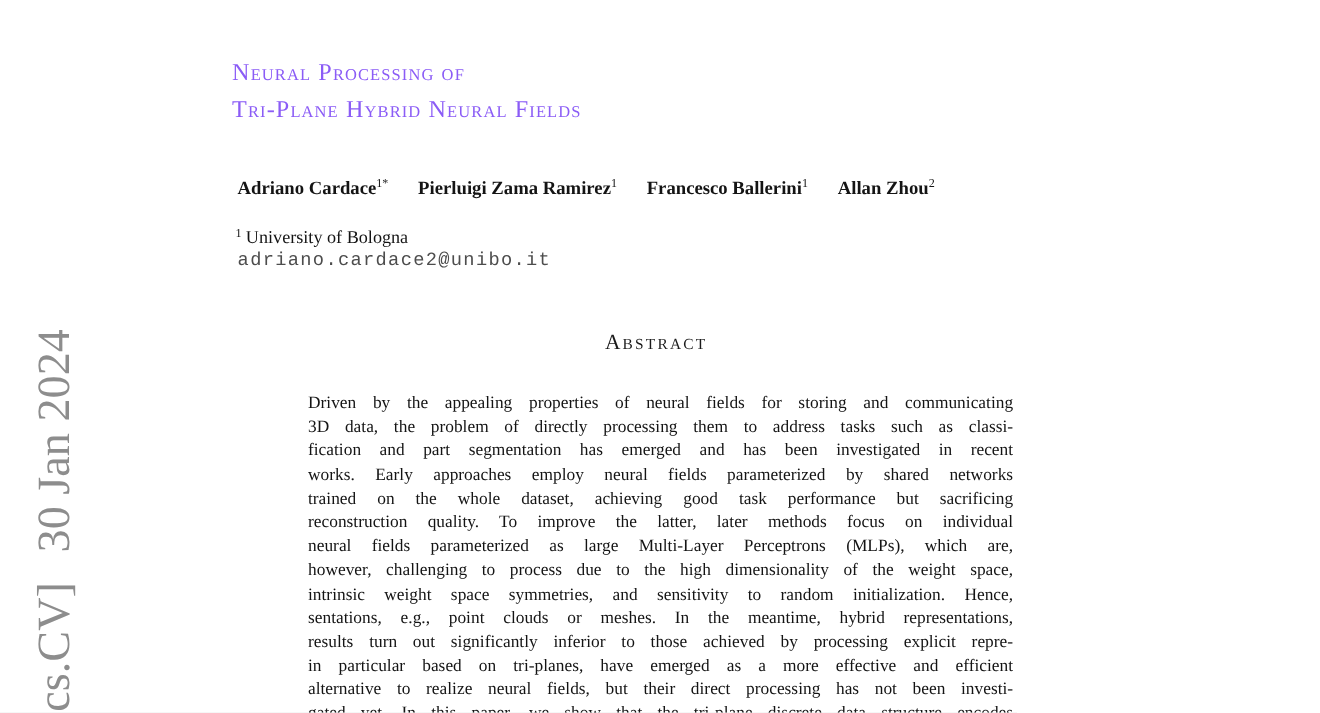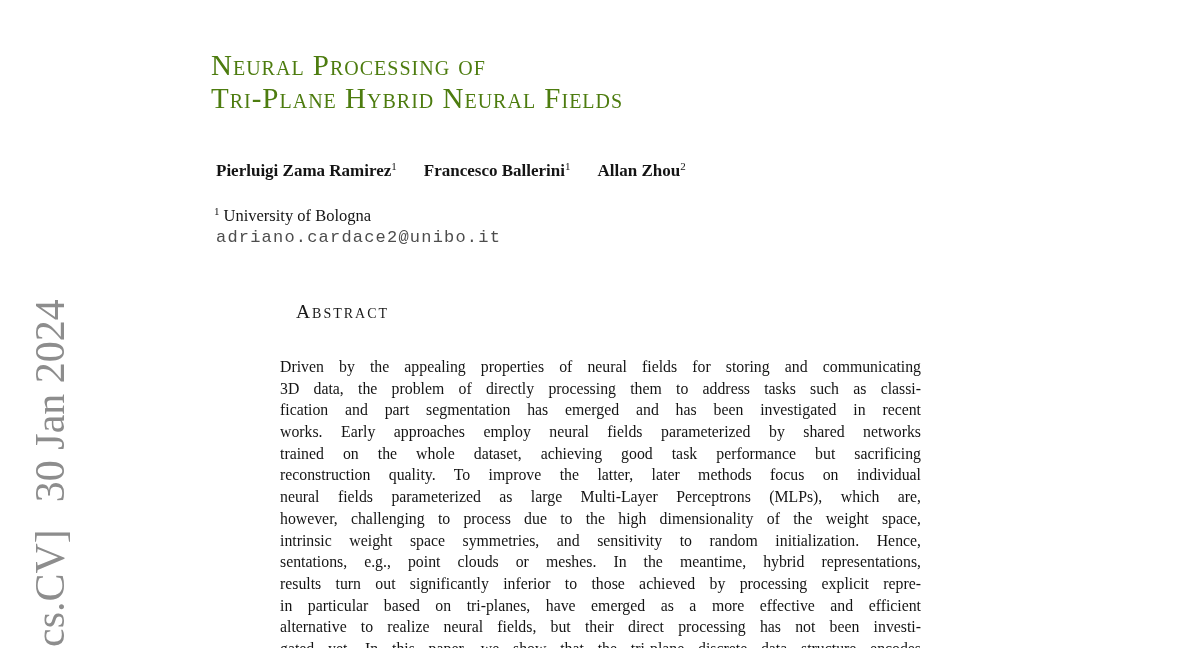--- a/index.html
+++ b/index.html
@@ -34,24 +34,24 @@
     display: flex;
     column-gap: 27px;
   }
 
   
   .paper-title {
     position: absolute;
     left: 211px;
     top: 49px;
     font-variant: small-caps;
-    font-size: 29px;
+    font-size: 22px;
     line-height: 33px;
     letter-spacing: 1px;
-    color: #4d7c0f;
+    color: #8b5cf6;
   }
 
   
   .authors-block {
     position: absolute;
     left: 216px;
     top: 159px;
     font-size: 17px;
     font-weight: bold;
     line-height: 23px;
@@ -86,23 +86,24 @@
     font-family: "Liberation Mono", monospace;
     font-size: 17px;
     line-height: 20px;
     letter-spacing: 1.2px;
     color: var(--email-text);
   }
 
   
   .abstract-heading {
     position: absolute;
-    left: 296px;
+    left: 276px;
     top: 301px;
     width: 641px;
+    text-align: center;
     font-variant: small-caps;
     font-size: 19.5px;
     letter-spacing: 2px;
     color: #1a1a1a;
   }
   .abstract-body {
     position: absolute;
     left: 280px;
     top: 356px;
     width: 641px;
@@ -128,20 +129,21 @@
   </div>
 
   <div class="paper-title">
     <div>Neural Processing of</div>
     <div>Tri-Plane Hybrid Neural Fields</div>
   </div>
 
   <div class="authors-block">
     <div class="author-row">
 
+        <span class="author-item"><span>Adriano Cardace</span><span class="sup">1*</span></span>
 
         <span class="author-item"><span>Pierluigi Zama Ramirez</span><span class="sup">1</span></span>
 
         <span class="author-item"><span>Francesco Ballerini</span><span class="sup">1</span></span>
 
         <span class="author-item"><span>Allan Zhou</span><span class="sup">2</span></span>
       </div>
   </div>
 
   <div class="affiliations-row">

